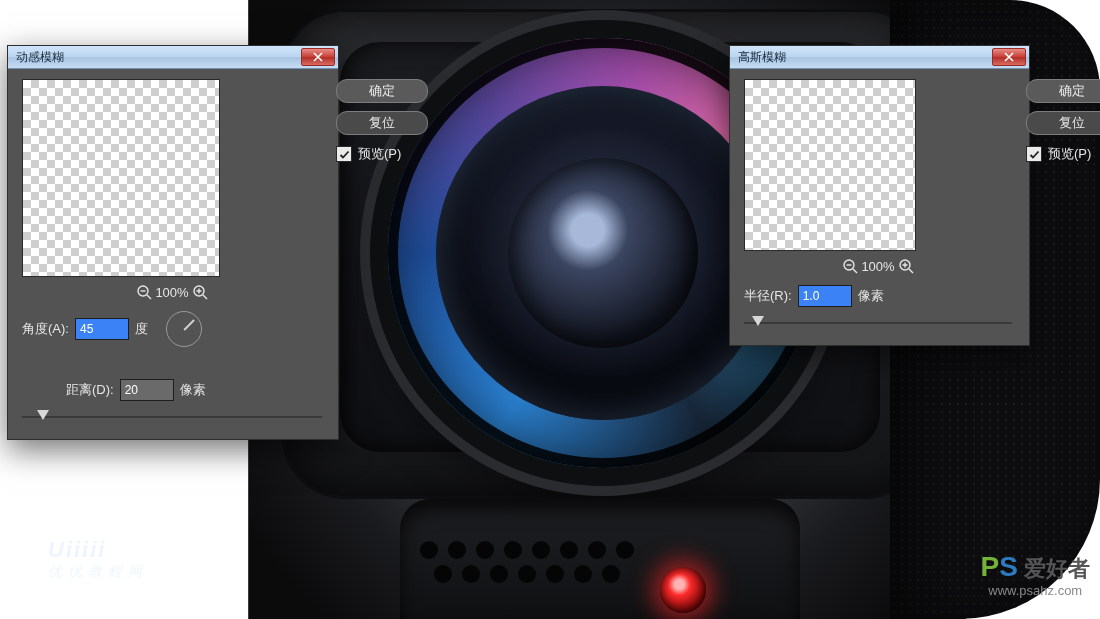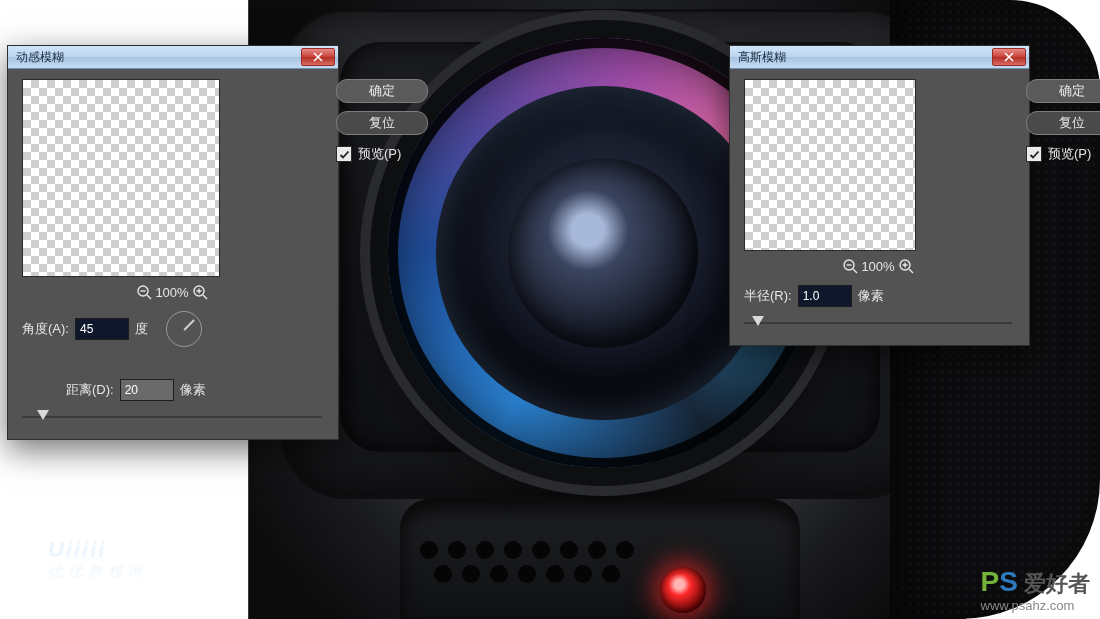--- a/index.html
+++ b/index.html
@@ -44,21 +44,21 @@
     background:linear-gradient(180deg,#1e1f22,#101113);box-shadow:inset 0 10px 20px rgba(0,0,0,.8)}
   .speaker{position:absolute;left:420px;bottom:18px;width:220px;height:60px}
   .speaker i{position:absolute;width:18px;height:18px;border-radius:50%;background:#050506}
   .led{position:absolute;left:660px;bottom:6px;width:46px;height:46px;border-radius:50%;
     background:radial-gradient(circle at 42% 38%,#ffb4b4 0 12%,#ff2a2a 28%,#6a0606 70%,#280000 100%);
     box-shadow:0 0 22px 8px rgba(255,40,40,.55),inset 0 0 10px rgba(0,0,0,.7)}
   
   .wm-left{position:absolute;left:48px;bottom:38px;font-size:22px;font-weight:800;
     letter-spacing:2px;color:#c9e2fc;opacity:.35;font-style:italic}
   .wm-left small{display:block;font-size:14px;font-weight:400;letter-spacing:6px;opacity:.9}
-  .wm-right{position:absolute;right:10px;bottom:5px;text-align:left;line-height:1.2}
+  .wm-right{position:absolute;right:10px;bottom:20px;text-align:center;line-height:1.2}
   .wm-right .logo{font-size:28px;font-weight:800}
   .wm-right .logo .p{color:#74b23a}
   .wm-right .logo .s{color:#2e7abf}
   .wm-right .logo .cn{color:#555;font-weight:600;font-size:22px}
   .wm-right .url{color:#888;font-size:13px}
   
   .psdlg{position:absolute;background:#535353;color:#e6e6e6;font-size:13px;
     box-shadow:0 10px 30px rgba(0,0,0,.55);border:1px solid #2e2e2e}
   .psdlg .titlebar{display:flex;align-items:center;height:22px;
     background:linear-gradient(#cfe4fb,#bcd6ef 48%,#a7c4e3 52%,#c6dbf2);
@@ -78,21 +78,21 @@
       #ffffff;
     background-size:16px 16px;background-position:0 0,8px 8px}
   .dlg-gauss .preview{width:170px;height:170px}
   .zoomrow{display:flex;align-items:center;justify-content:center;gap:2px;margin:6px 0 10px}
   .zoomrow .mag{width:18px;height:18px;display:inline-flex;align-items:center;justify-content:center;cursor:pointer}
   .zoomrow .mag svg{width:16px;height:16px;stroke:#e6e6e6;fill:none;stroke-width:1.4}
   .paramrow{display:flex;align-items:center;gap:6px;margin-top:6px}
   .paramrow label{white-space:nowrap}
   .numbox{width:44px;height:20px;border:1px solid #1e1e1e;background:#6a6a6a;color:#fff;
     font-size:12px;text-align:left;padding:0 4px}
-  .numbox.sel{background:#0f172a;color:#fff}
+  .numbox.sel{background:#3b82f6;color:#fff}
   .angle-dial{width:34px;height:34px;border-radius:50%;border:1px solid #9a9a9a;margin-left:12px;
     display:flex;align-items:center;justify-content:center;position:relative}
   .angle-dial::after{content:"";position:absolute;width:14px;height:1.5px;background:#cfcfcf;
     left:50%;top:50%;transform-origin:left center;transform:rotate(-45deg)}
   .slider{position:relative;height:16px;margin-top:8px}
   .slider .track{position:absolute;left:0;right:0;top:7px;height:2px;background:#3a3a3a}
   .slider .thumb{position:absolute;top:1px;width:0;height:0;border-left:6px solid transparent;
     border-right:6px solid transparent;border-top:10px solid #d8d8d8;cursor:pointer}
   .pillbtn{height:22px;border-radius:11px;border:1px solid #7d7d7d;background:#4a4a4a;
     color:#eaeaea;display:flex;align-items:center;justify-content:center;cursor:pointer}

